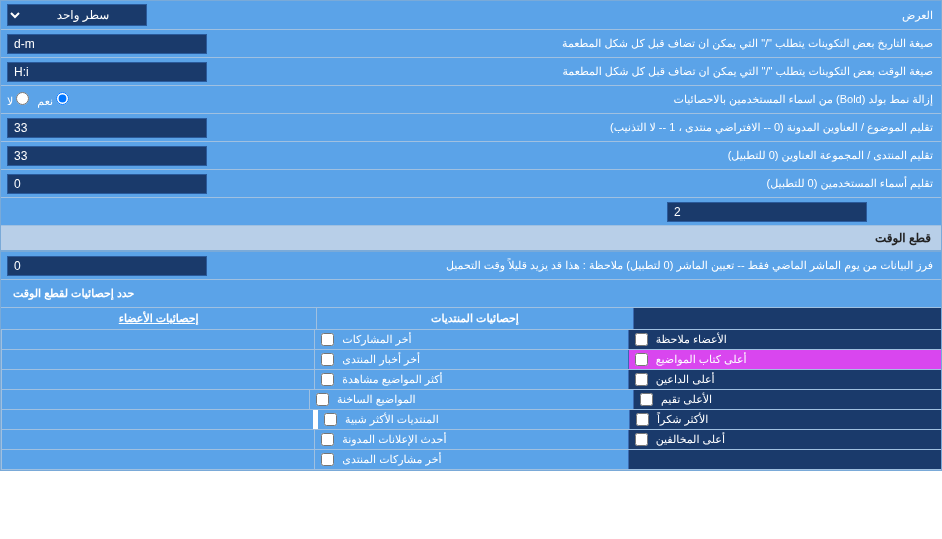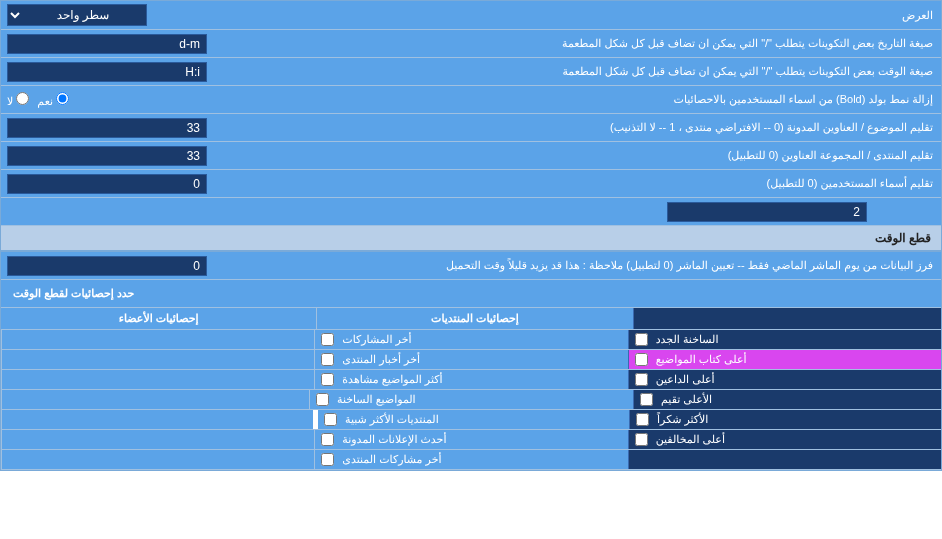--- a/index.html
+++ b/index.html
@@ -10,21 +10,21 @@
       font-size: 12px;
     }
 
     .input-box {
       background: #1a3a6b;
       color: #fff;
       border: 1px solid #2a5a9b;
       padding: 2px 6px;
       font-size: 12px;
       width: 200px;
-      text-align: right;
+      text-align: left;
       direction: ltr;
     }
 
     .select-box {
       background: #1a3a6b;
       color: #fff;
       border: 1px solid #2a5a9b;
       padding: 2px 4px;
       font-size: 12px;
       width: 140px;
@@ -182,26 +182,26 @@
     </div>
   </div>
 
   <div class="top-row" style="background:#5ba3e8; justify-content:flex-end; padding: 4px 12px;">
     <span style="color:#fff; font-size:11px; font-weight:bold;">حدد إحصائيات لقطع الوقت</span>
   </div>
 
   <div style="display:flex; background:#5ba3e8; border-bottom:1px solid #a0c0e0;">
     <div style="flex:1; background:#1a3a6b; border-left:1px solid #3a6ab0;"></div>
     <div style="flex:1; color:#fff; font-weight:bold; text-align:center; padding:4px; font-size:11px; border-left:1px solid #a0c0e0; background:#5ba3e8;">إحصائيات المنتديات</div>
-    <div style="flex:1; color:#fff; font-weight:bold; text-align:center; padding:4px; font-size:11px; background:#5ba3e8;">إحصائيات الأعضاء</div>
-  </div>
-
-  <div style="display:flex; border-bottom:1px solid #a0c0e0; background:#5ba3e8;">
-    <div class="checkbox-item" style="flex:1; background:#1a3a6b; border-left:1px solid #3a6ab0; justify-content:flex-end;">
-      <span>الساخنة الجدد</span>
+    <div style="flex:1; color:#fff; font-weight:bold; text-align:center; padding:4px; font-size:11px; background:#5ba3e8;text-decoration:underline;">إحصائيات الأعضاء</div>
+  </div>
+
+  <div style="display:flex; border-bottom:1px solid #a0c0e0; background:#5ba3e8;">
+    <div class="checkbox-item" style="flex:1; background:#1a3a6b; border-left:1px solid #3a6ab0; justify-content:flex-end;">
+      <span>الأعضاء ملاحظة</span>
       <input type="checkbox" style="margin-right: 4px;">
     </div>
     <div class="checkbox-item" style="flex:1; border-left:1px solid #a0c0e0;">
       <span>أخر المشاركات</span>
       <input type="checkbox" style="margin-right: 4px;">
     </div>
     <div class="checkbox-item" style="flex:1;"></div>
   </div>
 
   <div style="display:flex; border-bottom:1px solid #a0c0e0; background:#5ba3e8;">

